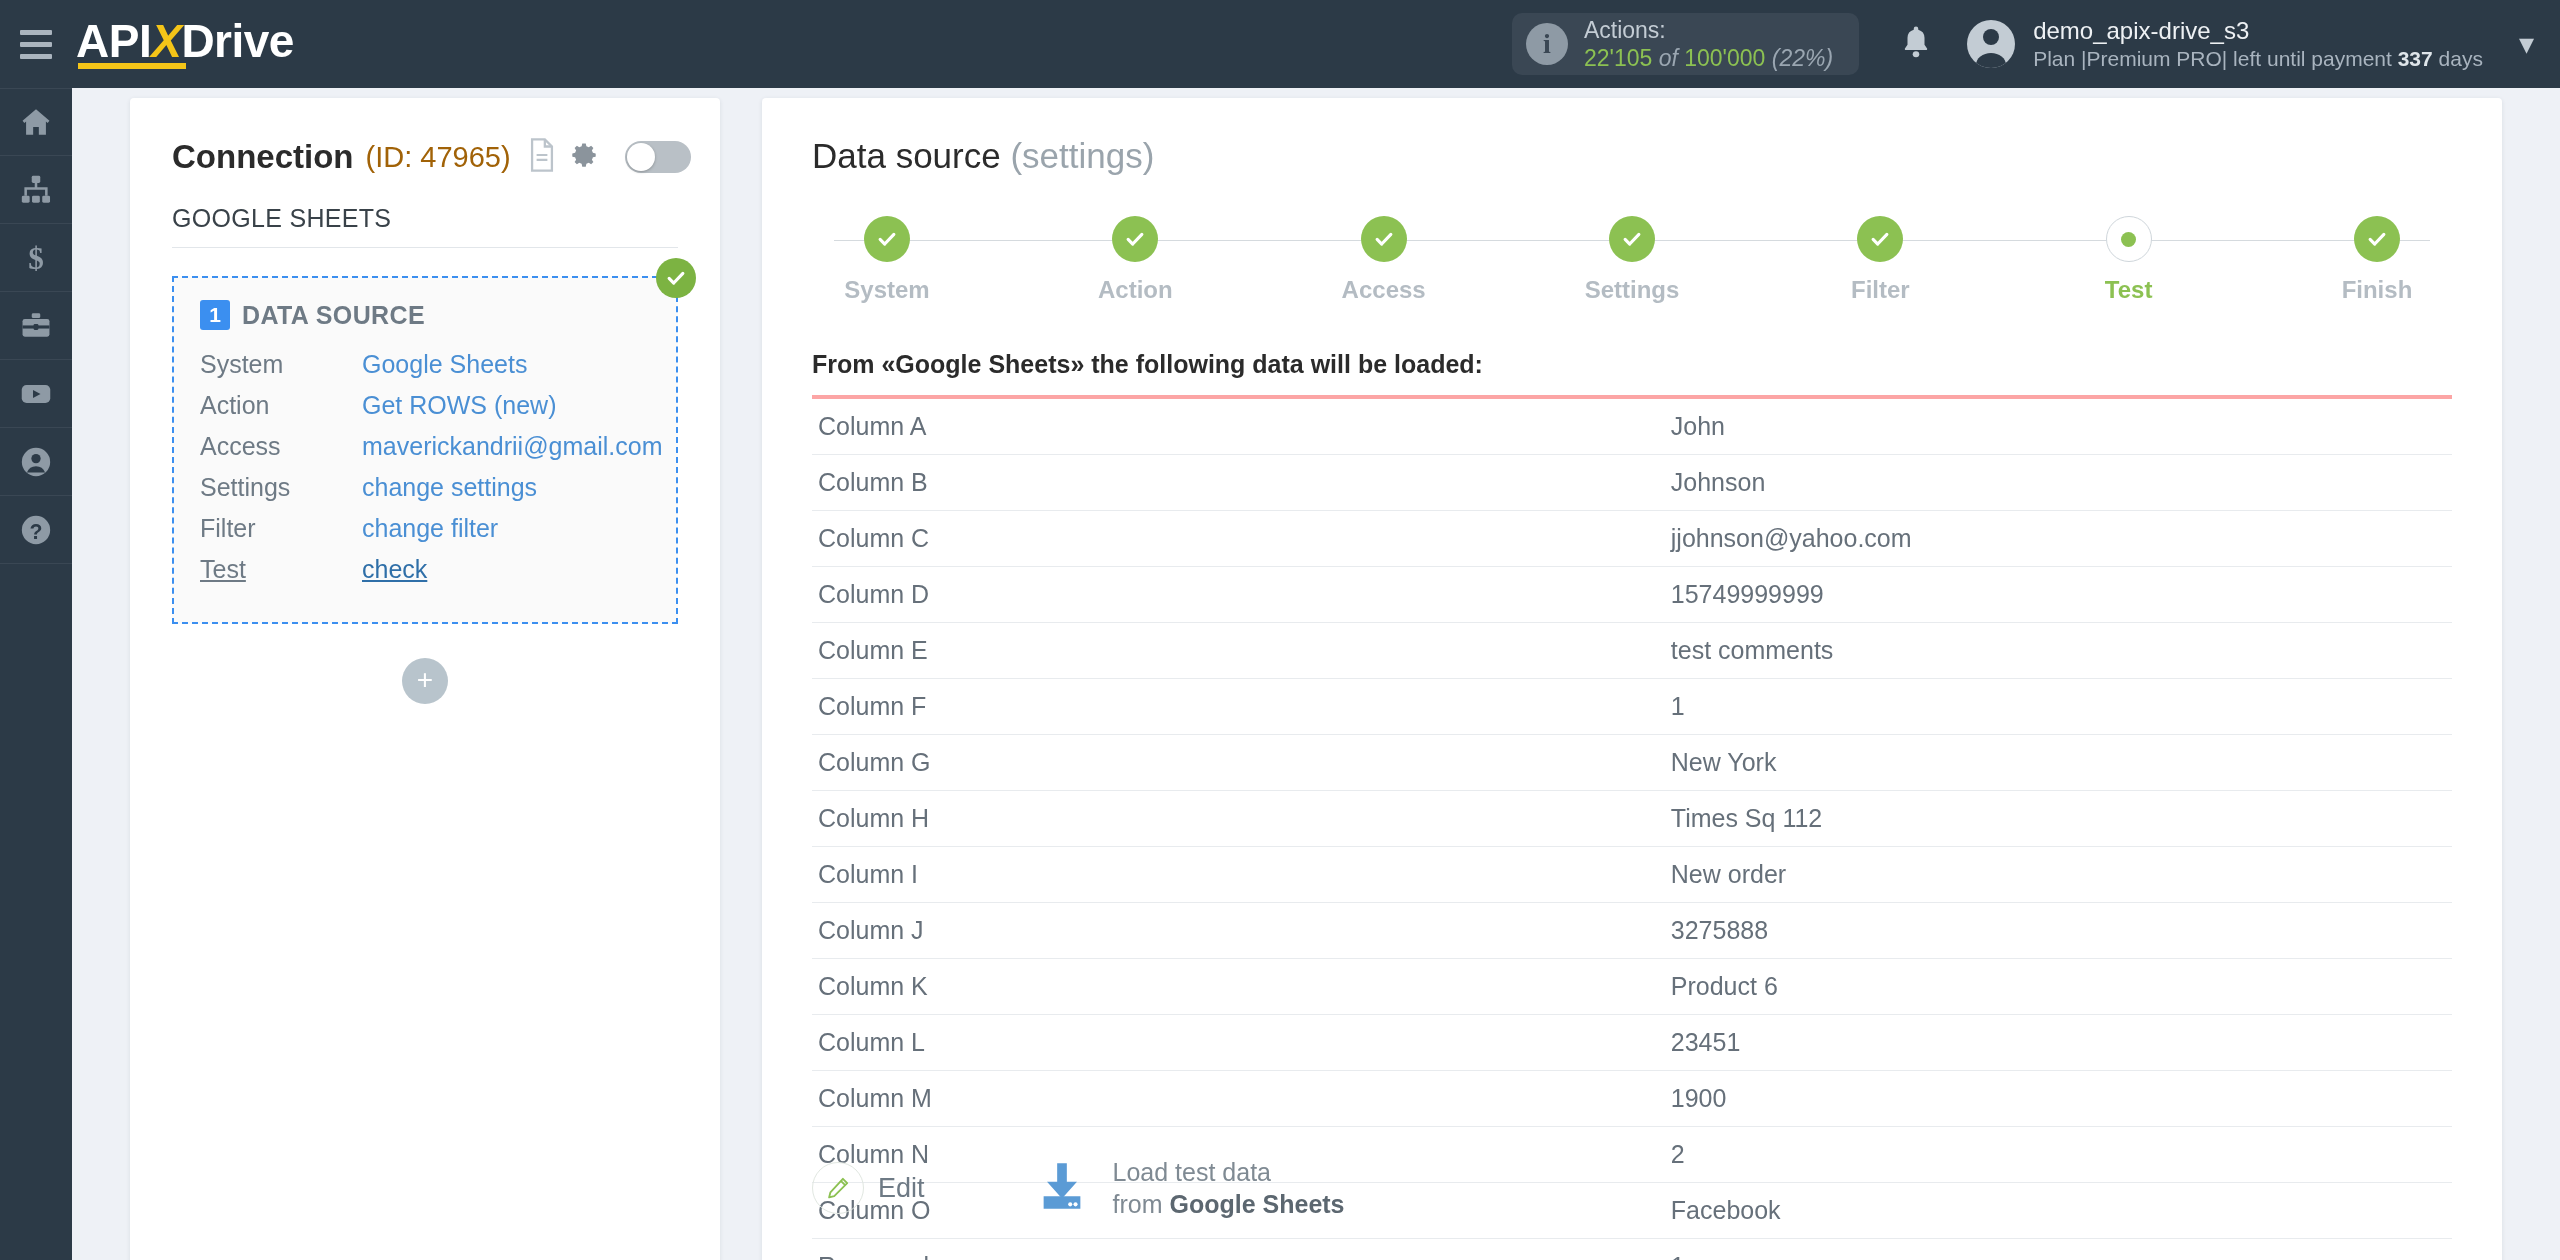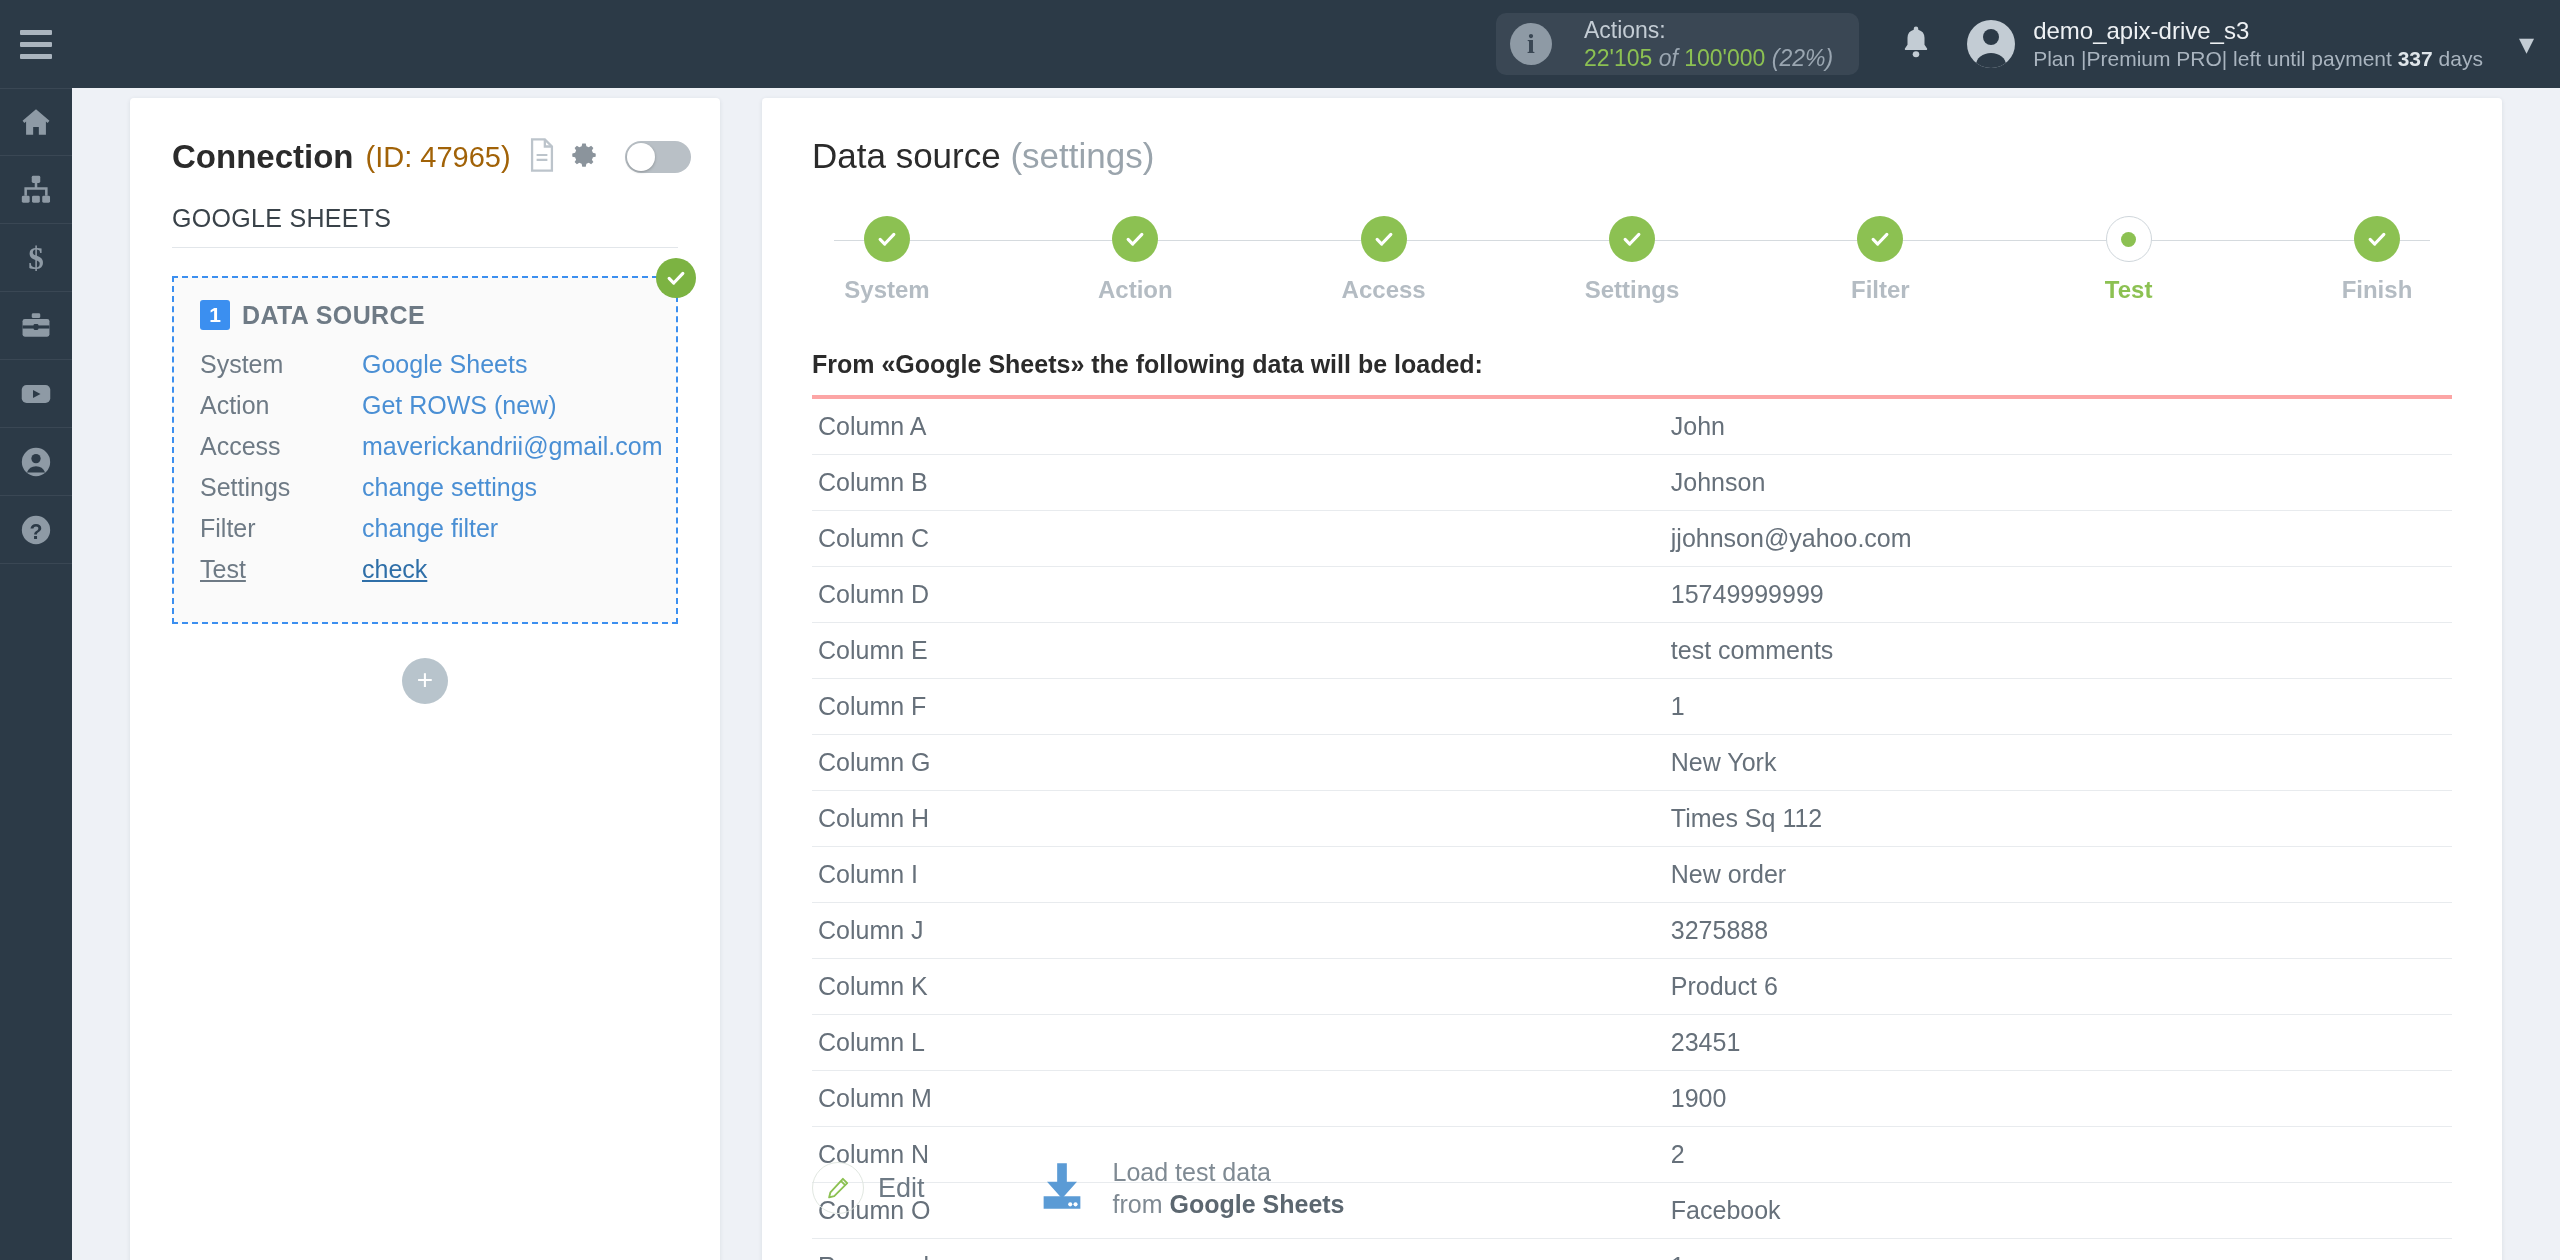--- a/index.html
+++ b/index.html
@@ -50,21 +50,21 @@
     background: #3a4754; border-radius: 10px;
     padding: 10px 26px 10px 14px; height: 62px;
   }
   .info-circle {
     width: 42px; height: 42px; border-radius: 50%;
     background: #8e9aa5; color: #3a4754;
     display: flex; align-items: center; justify-content: center;
     font-size: 28px; font-weight: bold;
     font-family: "Liberation Serif", serif;
   }
-  .actions-text { line-height: 1.22; white-space: nowrap; margin-left: 16px; }
+  .actions-text { line-height: 1.22; white-space: nowrap; }
   .actions-label { color: #c3ccd4; font-size: 23px; }
   .actions-val { font-size: 23px; color: #8cc152; }
   .actions-val .sm { color: #9aa6b1; font-style: italic; }
   .actions-val .pct { color: #9aa6b1; font-style: italic; }
 
   .bell { margin: 0 34px 0 40px; cursor: pointer; }
   .user-block { display: flex; align-items: center; gap: 18px; cursor: pointer; }
   .avatar-ic {
     width: 48px; height: 48px; border-radius: 50%;
     background: #c3ccd4; position: relative; overflow: hidden;
@@ -235,20 +235,24 @@
   }
 </style>
 </head>
 <body>
 
 <div class="topbar">
   <div class="burger">
     <span></span>
       <span></span>
       <span></span>
+  </div>
+  <div class="logo">
+    <span>API</span><span class="x">X</span><span>Drive</span>
+    <span class="ul"></span>
   </div>
 
   <div class="topbar-right">
     <div class="actions-chip">
       <div class="info-circle">i</div>
       <div class="actions-text">
         <div class="actions-label">Actions:</div>
         <div class="actions-val">
           <span>22'105</span>
           <span class="sm">of</span>

